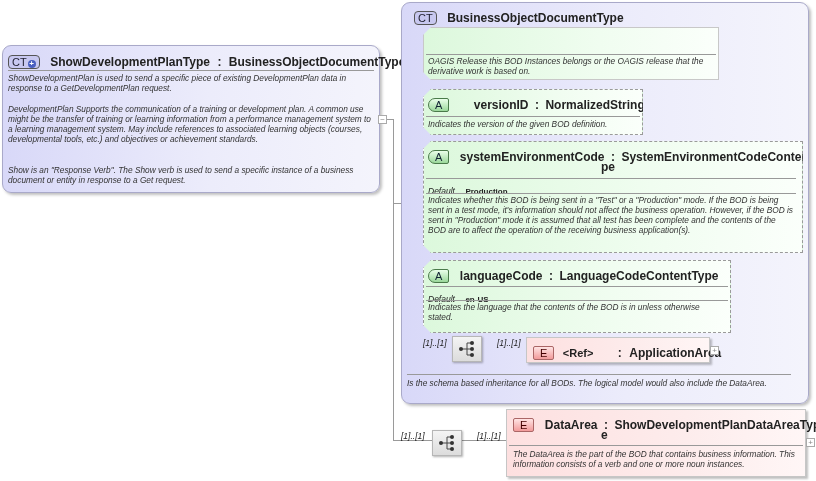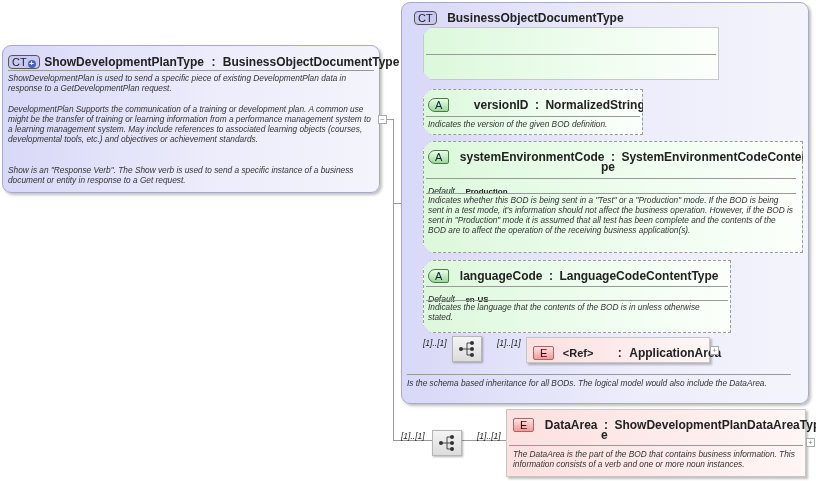--- a/index.html
+++ b/index.html
@@ -53,21 +53,21 @@
 <div class="line" style="left:410px;top:190px;width:14px;height:1px;"></div>
 <div class="line" style="left:410px;top:297px;width:14px;height:1px;"></div>
 <div class="line" style="left:410px;top:348px;width:42px;height:1px;"></div>
 <div class="line" style="left:480px;top:348px;width:46px;height:1px;"></div>
 
 <div class="ct-box" style="left:2px;top:45px;width:376px;height:146px;">
   <div class="abs" style="left:5px;top:6px;white-space:nowrap;">
     <span class="badge badge-ct">
       <span>CT</span><span style="display:inline-block;width:8px;height:8px;margin-left:1px;border-radius:50%;background:#4a5fc0;color:#fff;font-size:8px;line-height:8px;text-align:center;font-weight:bold;">+</span>
     </span>
-    <span class="title" style="">ShowDevelopmentPlanType</span>
+    <span class="title" style="margin-left:6px;">ShowDevelopmentPlanType</span>
     <span class="title" style="margin:0 3px;">:</span>
     <span class="title">BusinessObjectDocumentType</span>
   </div>
   <div class="hr" style="left:5px;right:5px;top:24px;"></div>
   <div class="abs desc" style="left:5px;top:27px;width:366px;">ShowDevelopmentPlan is used to send a specific piece of existing DevelopmentPlan data in response to a GetDevelopmentPlan request.</div>
   <div class="abs desc" style="left:5px;top:58px;width:366px;">DevelopmentPlan  Supports the communication of a training or development plan. A common use might be the transfer of training or learning information from a performance management system to a learning management system. May include references to associated learning objects (courses, developmental tools, etc.) and objectives or achievement standards.</div>
   <div class="abs desc" style="left:5px;top:119px;width:366px;">Show is an "Response Verb". The Show verb is used to send a specific instance of a business document or entity in response to a Get request.</div>
 </div>
 <div class="expander" style="left:378px;top:115px;">−</div>
 
@@ -75,20 +75,21 @@
   <div class="abs" style="left:4px;top:5px;white-space:nowrap;padding-left:8px;">
     <span class="badge badge-ct">CT</span>
     <span class="title" style="margin-left:6px;">BusinessObjectDocumentType</span>
   </div>
   <div class="hr" style="left:5px;right:17px;top:371px;"></div>
   <div class="abs desc" style="left:5px;top:375px;width:370px;">Is the schema based inheritance for all BODs. The logical model would also include the DataArea.</div>
 </div>
 
 <div class="attr" style="left:423px;top:27px;width:294px;height:51px;">
   <div class="hr" style="left:2px;right:2px;top:26px;"></div>
+  <div class="abs desc" style="left:4px;top:28px;width:286px;">OAGIS Release this BOD Instances belongs or the OAGIS release that the derivative work is based on.</div>
 </div>
 
 <div class="attr opt" style="left:423px;top:89px;width:218px;height:44px;">
   <div class="abs" style="left:4px;top:5px;white-space:nowrap;">
     <span class="badge badge-a">A</span>
     <span class="title" style="margin-left:20px;">versionID</span>
     <span class="title" style="margin:0 2px;">:</span>
     <span class="title">NormalizedStringType</span>
   </div>
   <div class="hr" style="left:2px;right:2px;top:26px;"></div>

